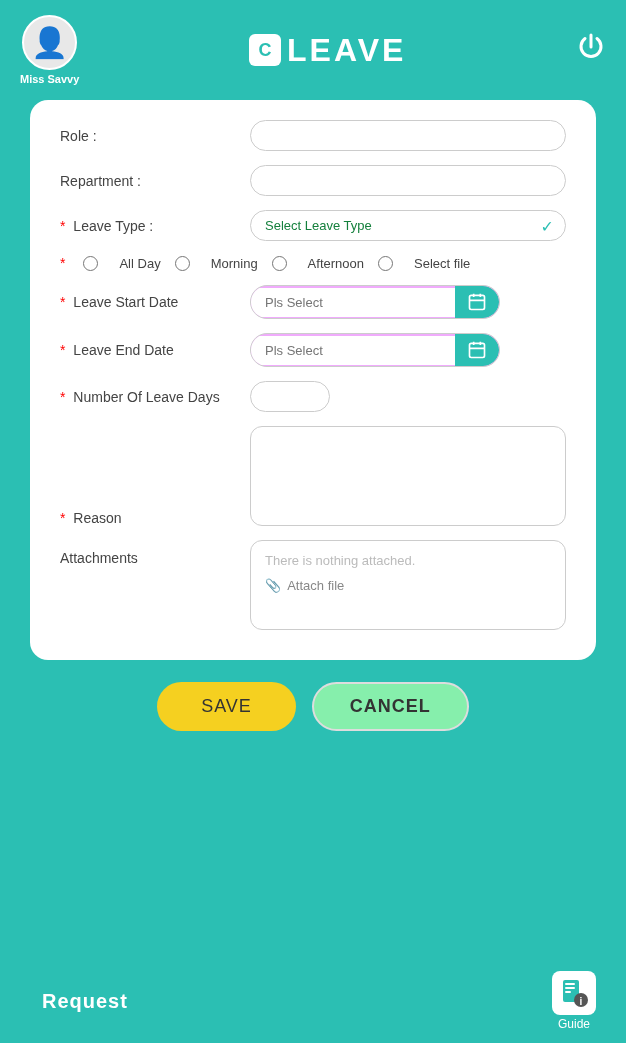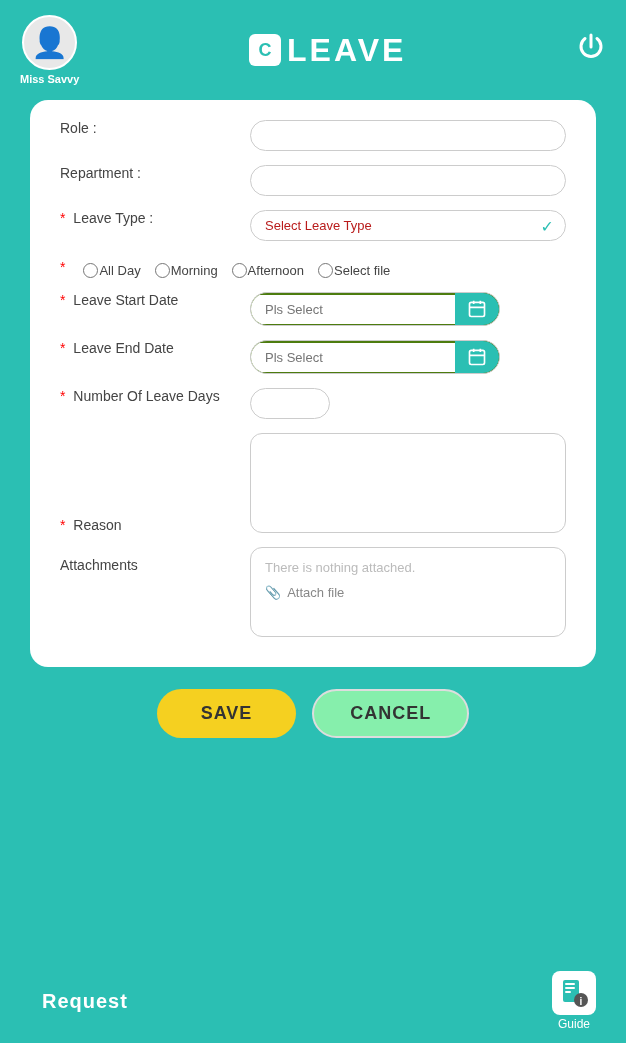--- a/index.html
+++ b/index.html
@@ -90,21 +90,21 @@
       background: white;
       border-radius: 18px;
       margin: 0 30px;
       padding: 20px 30px;
       position: relative;
     }
 
     
     .form-row {
       display: flex;
-      align-items: flex-start;
+      align-items: center;
       margin-bottom: 14px;
     }
 
     .form-label {
       color: #444;
       font-size: 14px;
       width: 190px;
       flex-shrink: 0;
     }
 
@@ -129,21 +129,21 @@
       flex: 1;
       position: relative;
     }
 
     .select-input {
       width: 100%;
       border: 1.5px solid #ccc;
       border-radius: 20px;
       padding: 7px 14px;
       font-size: 13px;
-      color: #b91c1c;
+      color: #15803d;
       appearance: none;
       background: white;
       outline: none;
       cursor: pointer;
     }
 
     .select-arrow {
       position: absolute;
       right: 12px;
       top: 50%;
@@ -163,41 +163,40 @@
 
     .radio-label-prefix {
       color: red;
       margin-right: 4px;
       font-size: 14px;
     }
 
     .radio-option {
       display: flex;
       align-items: flex-end;
-      gap: 1px;
+      gap: 21px;
       font-size: 13px;
       color: #444;
       cursor: pointer;
-      margin-top: 8px;
     }
 
     .radio-option input[type="radio"] {
       accent-color: #2bbfb3;
       width: 15px;
       height: 15px;
     }
 
     
     .date-wrapper {
       display: flex;
       align-items: center;
       border: 1.5px solid #ccc;
       border-radius: 20px;
       overflow: hidden;
-      background: #4d7c0f;
+      background: #f0abfc;
     }
 
     .date-input {
       border: none;
       padding: 7px 14px;
       font-size: 13px;
       color: #555;
       outline: none;
       flex: 1;
       background: white;
@@ -309,21 +308,21 @@
       margin-top: 22px;
       margin-bottom: 10px;
     }
 
     .btn-save {
       background: #f5d020;
       border: none;
       border-radius: 25px;
       padding: 12px 44px;
       font-size: 18px;
-      font-weight: bold;
+      font-weight: normal;
       color: #333;
       cursor: pointer;
       letter-spacing: 1px;
     }
 
     .btn-cancel {
       background: #86efac;
       border: 2.5px solid #ddd;
       border-radius: 25px;
       padding: 12px 36px;

